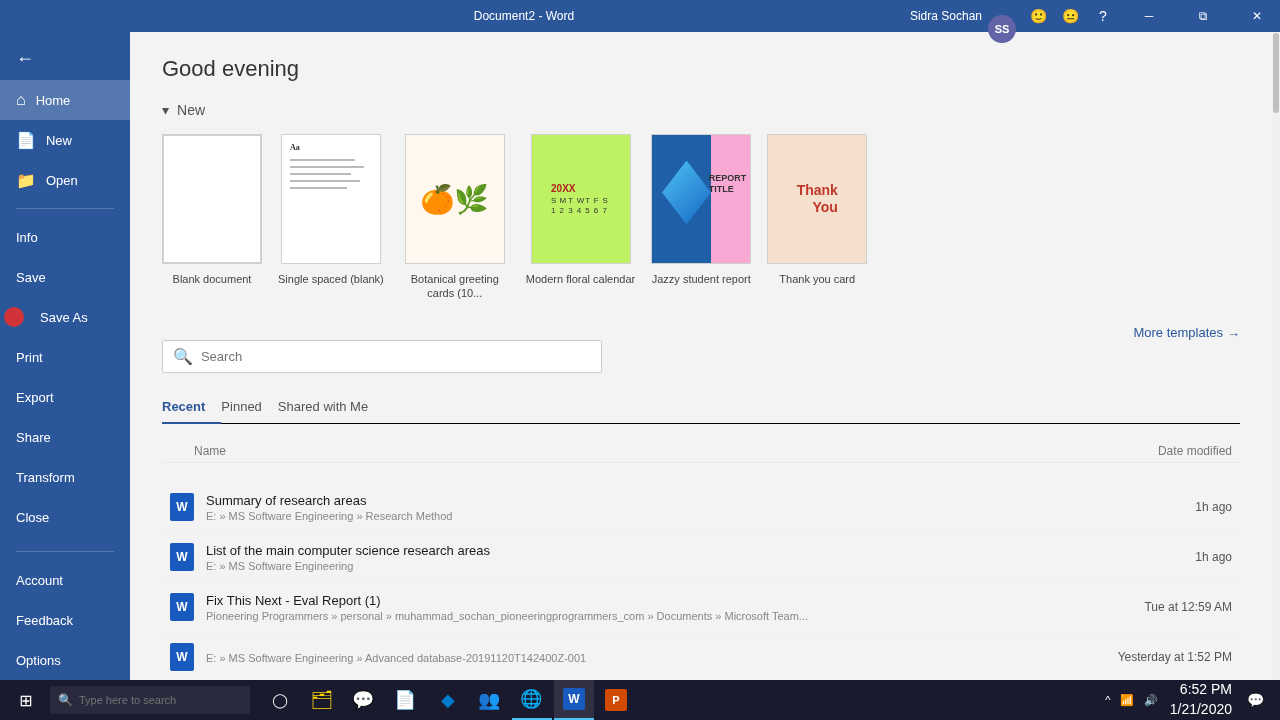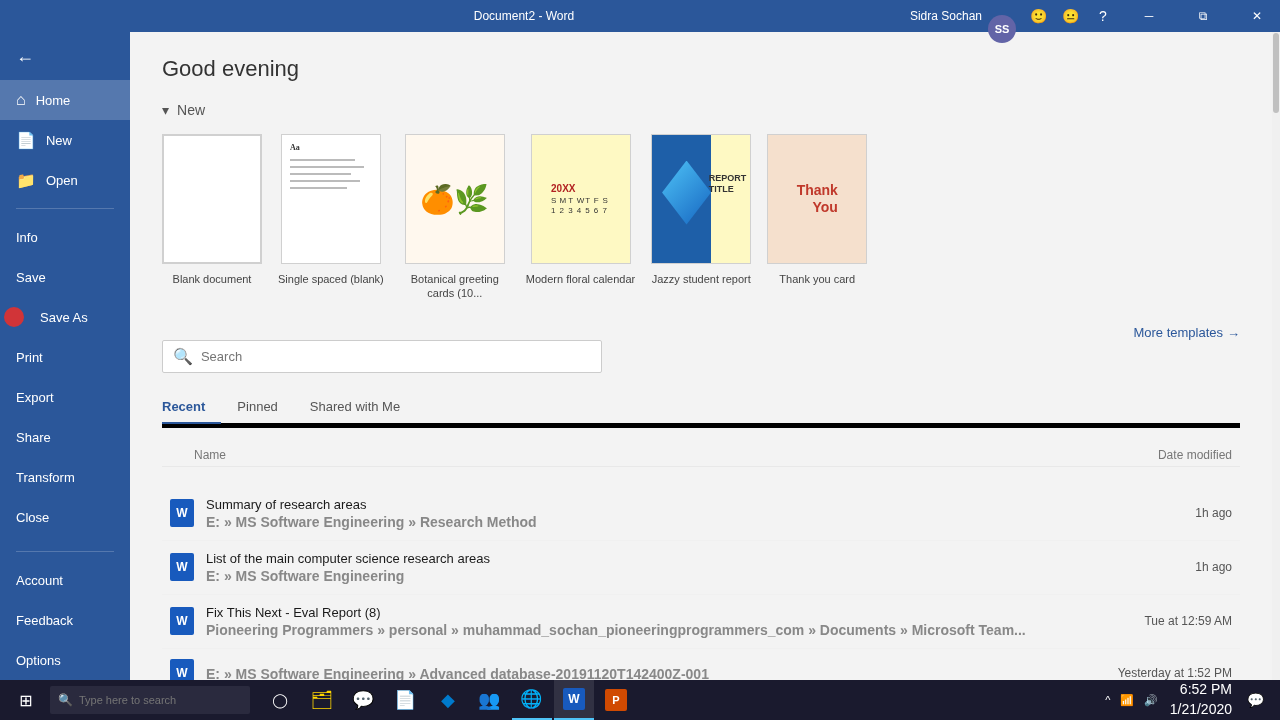--- a/index.html
+++ b/index.html
@@ -100,41 +100,41 @@
     .search-bar {
       display: flex; align-items: center; border: 1px solid #ccc;
       border-radius: 2px; padding: 6px 10px; gap: 8px; width: 440px;
       margin-bottom: 20px; background: white;
     }
     .search-input {
       border: none; outline: none; font-size: 13px; flex: 1; background: transparent;
     }
 
     
-    .tabs { display: flex; gap: 16px; margin-bottom: 16px; border-bottom: 5px solid #000000; }
+    .tabs { display: flex; gap: 0; margin-bottom: 16px; border-bottom: 1px solid #000000; }
     .tab {
       padding: 6px 16px 8px 0; font-size: 13px; cursor: pointer; color: #555;
       border-bottom: 2px solid transparent; margin-bottom: -1px;
     }
     .tab.active { color: #2b579a; border-bottom-color: #2b579a; font-weight: 600; }
 
     
     .file-list-header {
       display: flex; justify-content: space-between;
       font-size: 12px; color: #777; padding: 4px 8px 4px 32px;
       border-bottom: 1px solid #e8e8e8; margin-bottom: 20px;
     }
     .file-item {
       display: flex; align-items: center; padding: 10px 8px 10px 8px;
       border-bottom: 1px solid #f0f0f0; cursor: pointer; gap: 12px;
     }
     .file-icon-wrap { width: 24px; display: flex; align-items: center; justify-content: center; flex-shrink: 0; }
     .file-info { flex: 1; }
     .file-name { font-size: 13px; color: #1a1a1a; }
-    .file-path { font-size: 14px; color: #888; margin-top: 2px; font-weight: bold; }
+    .file-path { font-size: 11px; color: #888; margin-top: 2px; }
     .file-date { font-size: 12px; color: #555; white-space: nowrap; }
 
     
     .word-icon {
       width: 24px; height: 28px; background: #185abd;
       border-radius: 2px; display: flex; align-items: center; justify-content: center;
       color: white; font-size: 13px; font-weight: bold; position: relative;
     }
     .word-icon::after {
       content: 'W'; color: white; font-weight: bold; font-size: 12px; font-family: 'Segoe UI', sans-serif;
@@ -304,21 +304,21 @@
         </div>
 
         <div class="template-card">
           <div class="template-thumb botanical-thumb">
             <span class="tpl-botanical">🍊🌿</span>
           </div>
           <span class="template-label">Botanical greeting cards (10...</span>
         </div>
 
         <div class="template-card">
-          <div class="template-thumb" style="background:#fef9c3;overflow:hidden;padding:4px;">
+          <div class="template-thumb" style="background:#bef264;overflow:hidden;padding:4px;">
             <div class="tpl-calendar">
               <div class="year">20XX</div>
               <div style="display:grid;grid-template-columns:repeat(7,1fr);gap:1px;margin-top:2px;">
                 <div>S</div>
                   <div>M</div>
                   <div>T</div>
                   <div>W</div>
                   <div>T</div>
                   <div>F</div>
                   <div>S</div>
@@ -329,21 +329,21 @@
                   <div>5</div>
                   <div>6</div>
                   <div>7</div>
               </div>
             </div>
           </div>
           <span class="template-label">Modern floral calendar</span>
         </div>
 
         <div class="template-card">
-          <div class="template-thumb" style="background:#fef9c3;overflow:hidden;position:relative;">
+          <div class="template-thumb" style="background:#f9a8d4;overflow:hidden;position:relative;">
             <div style="position:absolute;top:0;left:0;width:60%;height:100%;background:#1e5fa8;"></div>
             <div style="position:absolute;top:30%;right:4px;font-size:9px;font-weight:bold;color:#333;line-height:1.2;">REPORT<br>TITLE</div>
             <div style="position:absolute;top:20%;left:10%;width:50%;height:50%;background:linear-gradient(135deg,#4fc3f7,#1565c0);clip-path:polygon(50% 0%,100% 50%,50% 100%,0% 50%);"></div>
           </div>
           <span class="template-label">Jazzy student report</span>
         </div>
 
         <div class="template-card">
           <div class="template-thumb" style="background:#f5e0cd;">
             <div class="tpl-thankyou">Thank<br>You</div>
@@ -392,21 +392,21 @@
       <div class="file-name">List of the main computer science research areas</div>
       <div class="file-path">E: » MS Software Engineering</div>
     </div>
     <div class="file-date">1h ago</div>
   </div>
           <div class="file-item">
     <div class="file-icon-wrap">
       <div class="word-icon"></div>
     </div>
     <div class="file-info">
-      <div class="file-name">Fix This Next - Eval Report (8)</div>
+      <div class="file-name">Fix This Next - Eval Report (1)</div>
       <div class="file-path">Pioneering Programmers » personal » muhammad_sochan_pioneeringprogrammers_com » Documents » Microsoft Team...</div>
     </div>
     <div class="file-date">Tue at 12:59 AM</div>
   </div>
           <div class="file-item">
     <div class="file-icon-wrap">
       <div class="word-icon"></div>
     </div>
     <div class="file-info">
       <div class="file-path">E: » MS Software Engineering » Advanced database-20191120T142400Z-001</div>

